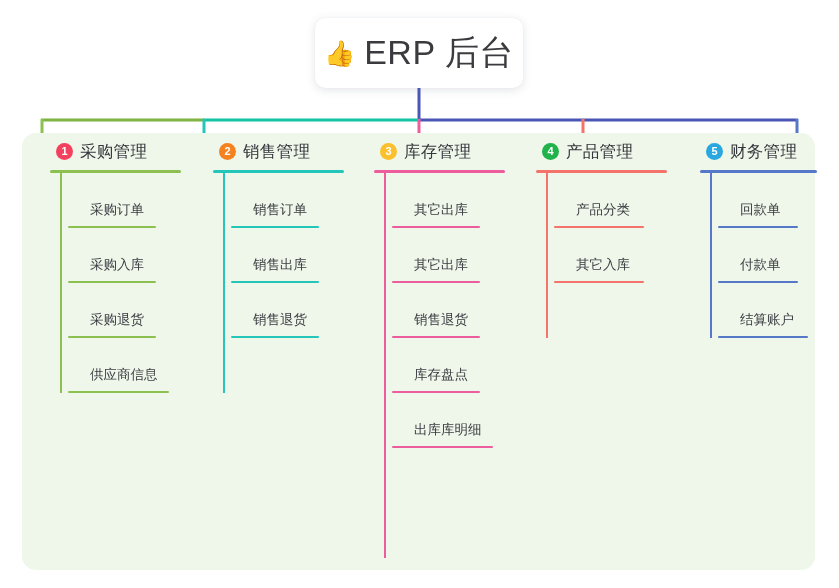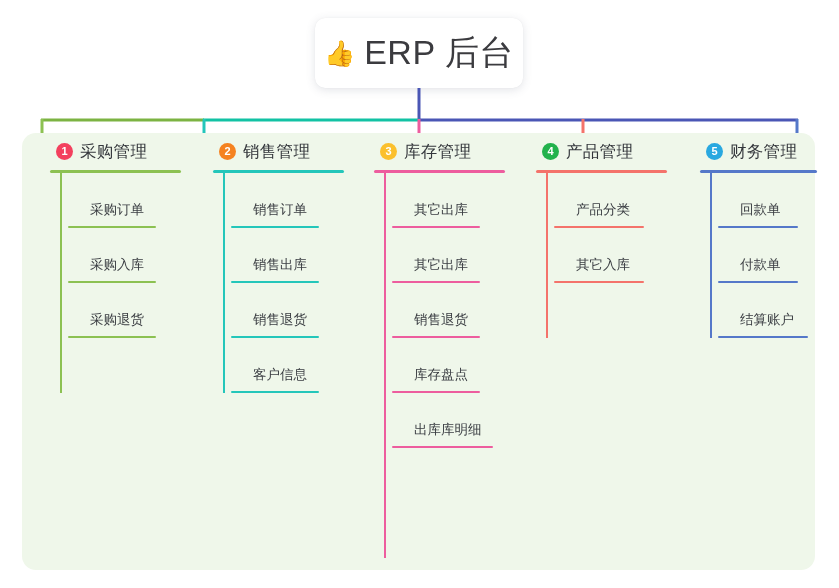--- a/index.html
+++ b/index.html
@@ -189,20 +189,24 @@
             <div class="item-rule" style="background: rgb(140, 193, 82); width: 88px;"></div>
           </div>
           <div class="item">
             <span class="item-label">采购入库</span>
             <div class="item-rule" style="background: rgb(140, 193, 82); width: 88px;"></div>
           </div>
           <div class="item">
             <span class="item-label">采购退货</span>
             <div class="item-rule" style="background: rgb(140, 193, 82); width: 88px;"></div>
           </div>
+          <div class="item">
+            <span class="item-label">供应商信息</span>
+            <div class="item-rule" style="background: rgb(140, 193, 82); width: 101px;"></div>
+          </div>
         </div>
       </div>
       <div class="column" style="left: 203px;">
         <div class="col-head">
           <span class="badge" style="background: rgb(245, 130, 32);">2</span>
           <span class="col-title">销售管理</span>
         </div>
         <div class="head-rule" style="background: rgb(36, 198, 186); width: 131px;"></div>
         <div class="items">
           <div class="spine" style="background: rgb(36, 198, 186); height: 220px;"></div>
@@ -211,24 +215,20 @@
             <div class="item-rule" style="background: rgb(36, 198, 186); width: 88px;"></div>
           </div>
           <div class="item">
             <span class="item-label">销售出库</span>
             <div class="item-rule" style="background: rgb(36, 198, 186); width: 88px;"></div>
           </div>
           <div class="item">
             <span class="item-label">销售退货</span>
             <div class="item-rule" style="background: rgb(36, 198, 186); width: 88px;"></div>
           </div>
-          <div class="item">
-            <span class="item-label">客户信息</span>
-            <div class="item-rule" style="background: rgb(36, 198, 186); width: 88px;"></div>
-          </div>
         </div>
       </div>
       <div class="column" style="left: 364px;">
         <div class="col-head">
           <span class="badge" style="background: rgb(251, 192, 45);">3</span>
           <span class="col-title">库存管理</span>
         </div>
         <div class="head-rule" style="background: rgb(237, 93, 158); width: 131px;"></div>
         <div class="items">
           <div class="spine" style="background: rgb(237, 93, 158); height: 385px;"></div>

